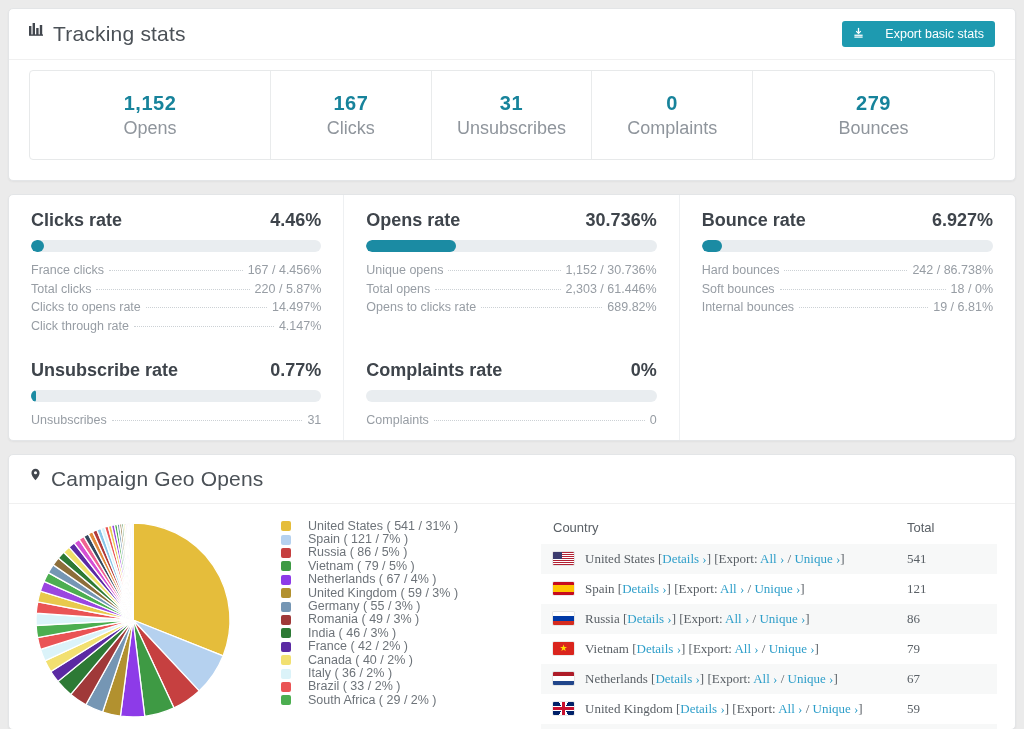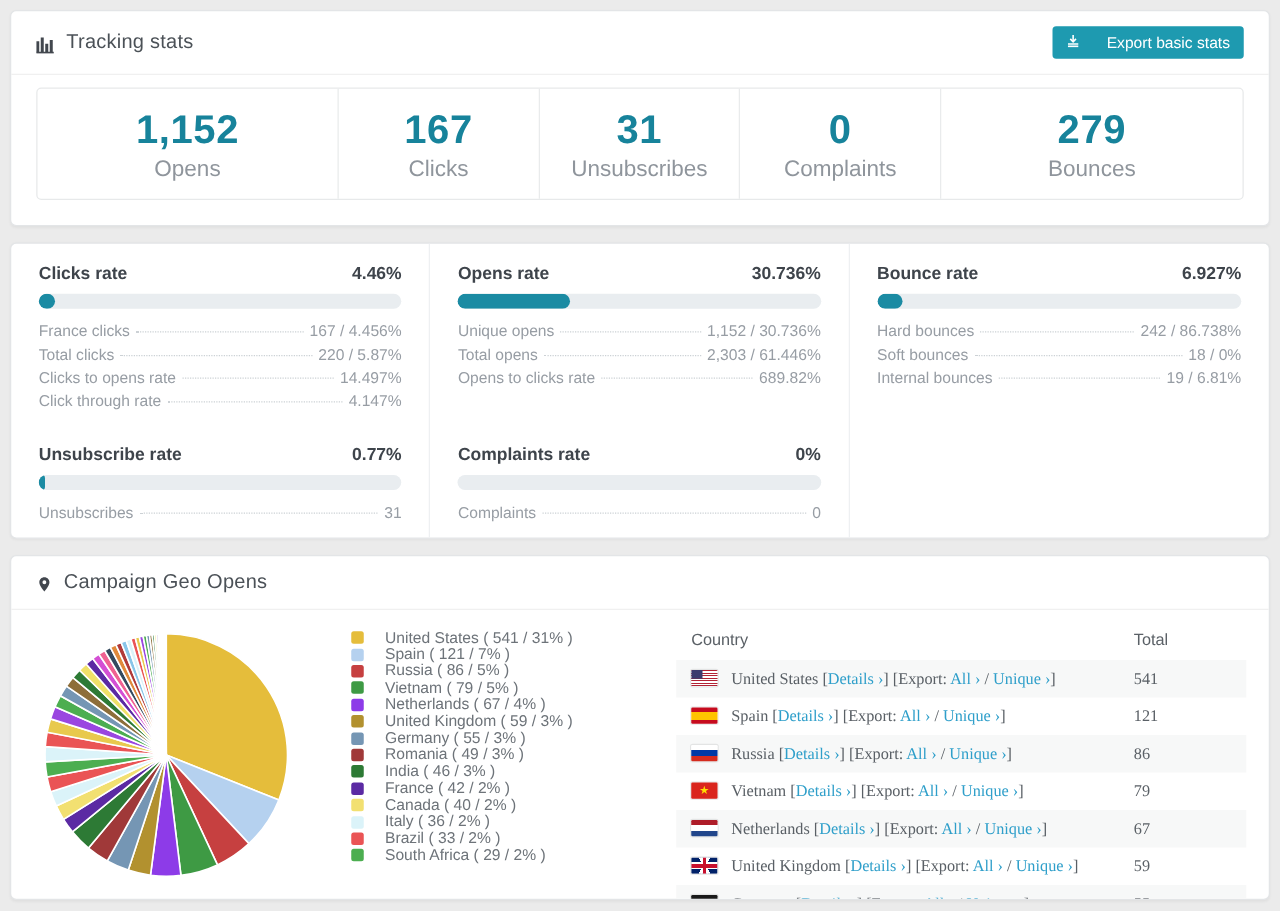--- a/index.html
+++ b/index.html
@@ -8,40 +8,40 @@
     background:#ebebeb;
     font-family:"Liberation Sans", sans-serif;
     padding:8px 8px 0 8px;
     color:#474d54;
     --accent:#17839b; --btn:#1e9ab0; --link:#2f9fca; --fill:#1b8ba3;
   }
   .panel { background:#fff; border:1px solid #e3e5e7; border-radius:5px;
            box-shadow:0 1px 2px rgba(40,40,40,.05); margin-bottom:13px; }
   .panel-header { display:flex; align-items:center; padding:12px 20px;
                   border-bottom:1px solid #f0f0f0; }
-  .panel-title { font-size:16px; color:#4b5157; display:flex; align-items:flex-end; gap:9px; font-weight:400; letter-spacing:.2px;}
+  .panel-title { font-size:21px; color:#4b5157; display:flex; align-items:flex-start; gap:9px; font-weight:400; letter-spacing:.2px;}
   .panel-title svg { display:block; }
   .spacer { flex:1; }
   .export-btn { background:var(--btn); color:#fff; border:none; border-radius:3px;
                 font-size:12.5px; padding:6px 11px; display:flex; align-items:center; gap:21px;
                 font-family:"Liberation Sans", sans-serif; cursor:pointer; }
   
   .stats-cards { margin:10px 20px 20px 20px; border:1px solid #e7e9ea; border-radius:4px;
                  display:grid; grid-template-columns:1.5fr 1fr 1fr 1fr 1.5fr; height:90px; }
   .stat-cell { display:flex; flex-direction:column; align-items:center; justify-content:center;
                border-right:1px solid #e9ebec; }
   .stat-cell:last-child { border-right:none; }
-  .stat-value { font-size:32px; font-weight:bold; color:var(--accent); letter-spacing:.5px; }
+  .stat-value { font-size:20px; font-weight:bold; color:var(--accent); letter-spacing:.5px; }
   .stat-label { font-size:18px; color:#8f959c; margin-top:3px; }
   
   .rates-grid { display:grid; grid-template-columns:1fr 1fr 1fr; }
   .rate-cell { padding:15px 22px 10px 22px; border-right:1px solid #eef0f2; }
   .rate-cell:nth-child(3n) { border-right:none; }
   .rate-head { display:flex; justify-content:space-between; align-items:baseline;
-               font-size:14px; font-weight:bold; color:#3e444b; margin-bottom:9px; }
+               font-size:18px; font-weight:bold; color:#3e444b; margin-bottom:9px; }
   .rate-bar { height:12px; background:#e9edf0; border-radius:7px; overflow:hidden; margin-bottom:9px; }
   .rate-fill { height:100%; background:var(--fill); border-radius:7px; }
   .rate-row { display:flex; align-items:baseline; font-size:12.5px; color:#979da4; line-height:18.5px; }
   .leader { flex:1; border-bottom:1px dotted #ccd1d5; margin:0 5px; transform:translateY(-3px); }
   
   #panel-geo { height:276px; overflow:hidden; margin-bottom:0; }
   .geo-body { display:flex; padding:8px 18px 0 22px; }
   .pie-wrap { width:250px; flex:none; padding-top:6px; }
   .legend { width:246px; flex:none; padding-top:8px; }
   .legend-item { display:flex; align-items:center; gap:17px; font-size:12.5px; color:#6d7379;

